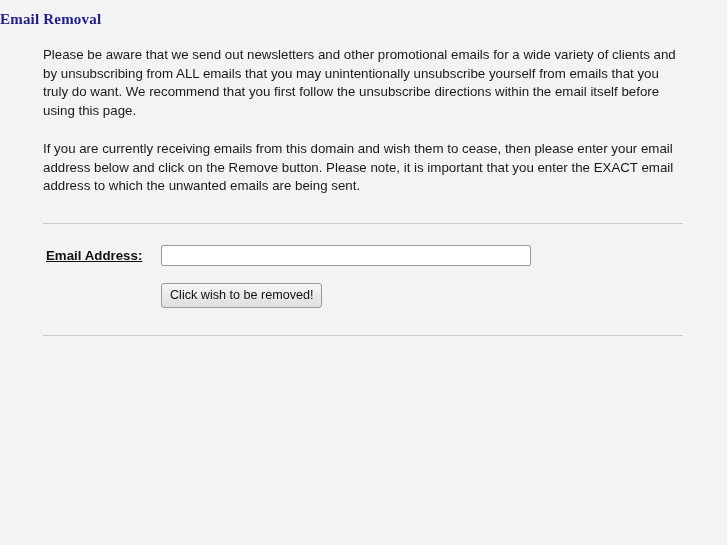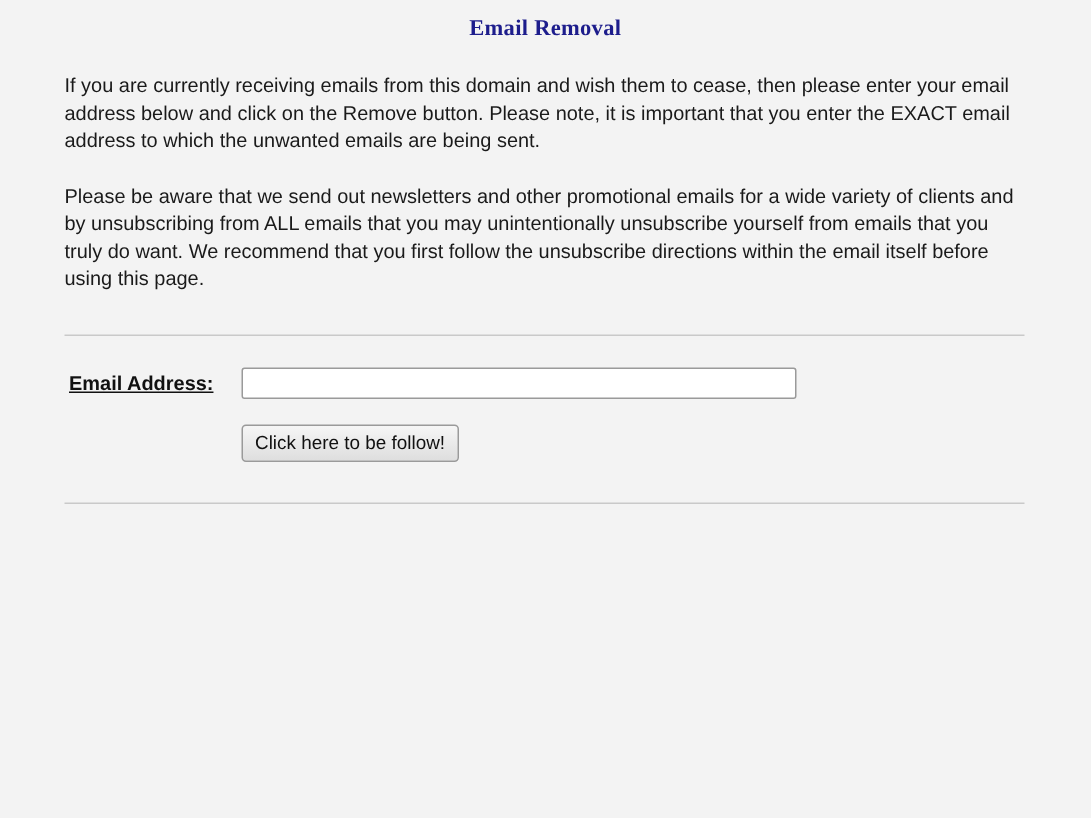--- a/index.html
+++ b/index.html
@@ -14,21 +14,20 @@
     color: #000;
     overflow: hidden;
   }
   .page {
     position: relative;
     width: 727px;
     height: 545px;
     box-sizing: border-box;
   }
   .title {
-    text-align: center;
     font-family: "Liberation Serif", serif;
     font-weight: bold;
     font-size: 15px;
     color: #1d1d8c;
     padding-top: 11px;
     letter-spacing: 0.2px;
   }
   .content {
     margin: 0 44px 0 43px;
   }
@@ -102,31 +101,31 @@
 </style>
 </head>
 <body>
 
 <div class="page">
 
   <div class="title">Email Removal</div>
 
   <div class="content">
 
+    <p class="para para-2">Please be aware that we send out newsletters and other promotional emails for a wide variety of clients and by unsubscribing from ALL emails that you may unintentionally unsubscribe yourself from emails that you truly do want.   We recommend that you first follow the unsubscribe directions within the email itself before using this page.</p>
+
     <p class="para para-1">If you are currently receiving emails from this domain and wish them to cease, then please enter your email address below and click on the Remove button.   Please note, it is important that you enter the EXACT email address to which the unwanted emails are being sent.</p>
-
-    <p class="para para-2">Please be aware that we send out newsletters and other promotional emails for a wide variety of clients and by unsubscribing from ALL emails that you may unintentionally unsubscribe yourself from emails that you truly do want.   We recommend that you first follow the unsubscribe directions within the email itself before using this page.</p>
 
     <hr class="rule rule-top">
 
     <div class="form-row">
       <label class="form-label">Email Address:</label>
       <input class="email-input" type="text" value="" placeholder="" style="">
     </div>
 
     <div class="button-row">
-      <button class="remove-button">Click here to be follow!</button>
+      <button class="remove-button">Click wish to be removed!</button>
     </div>
 
     <hr class="rule rule-bottom">
 
   </div>
 </div>
 
 </body></html>

